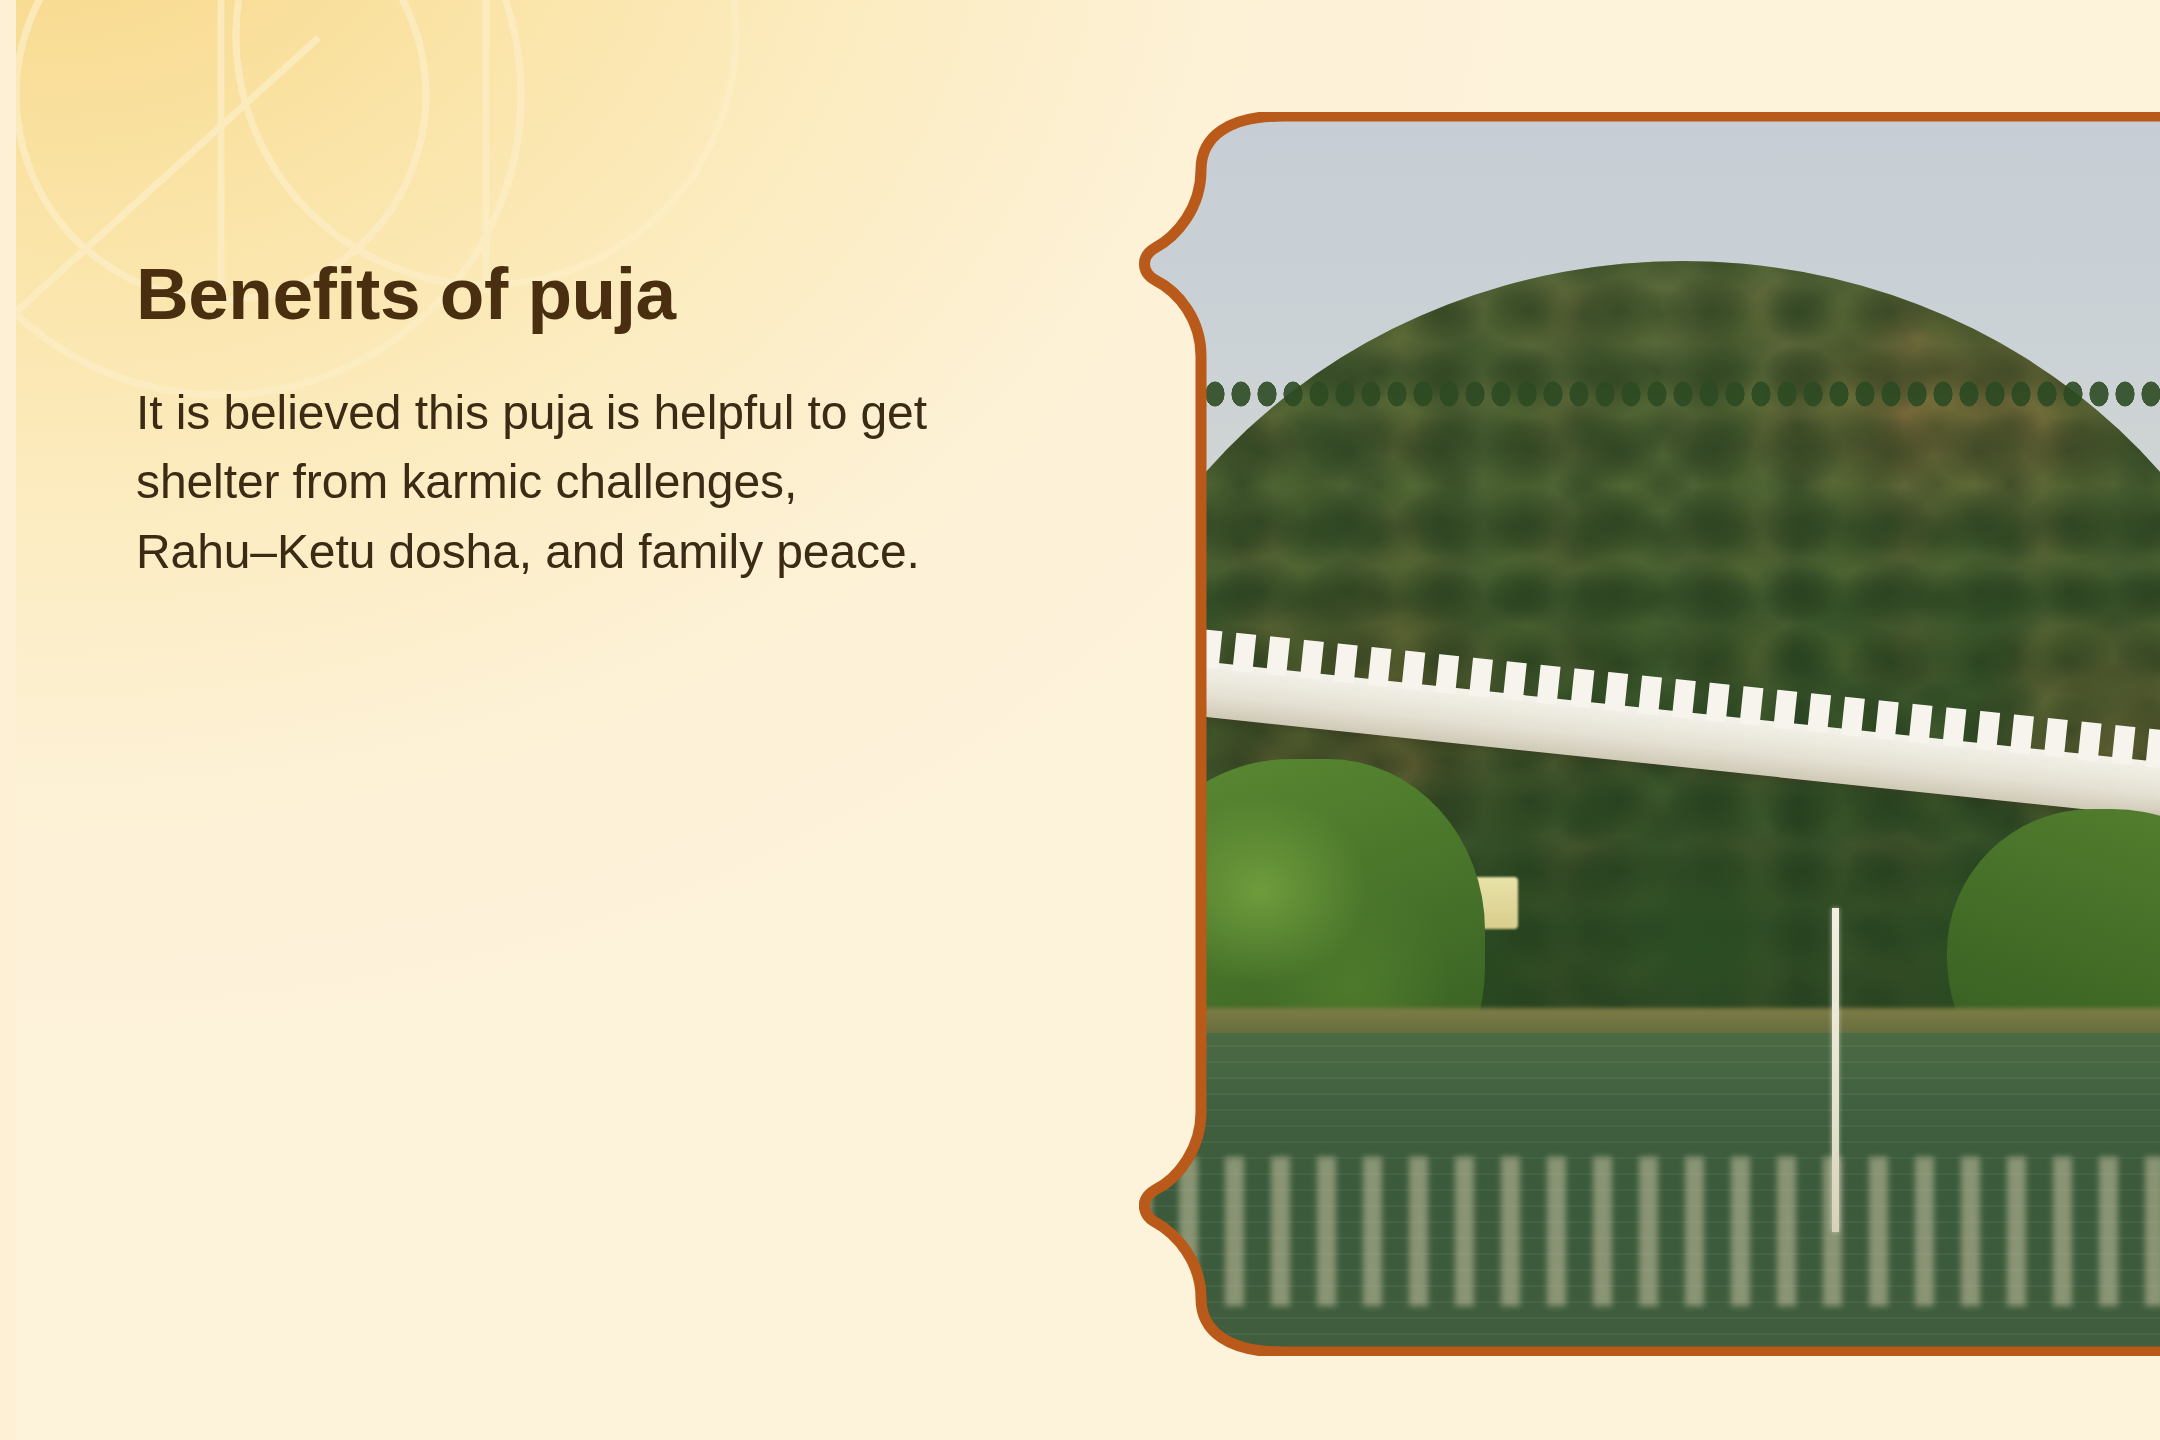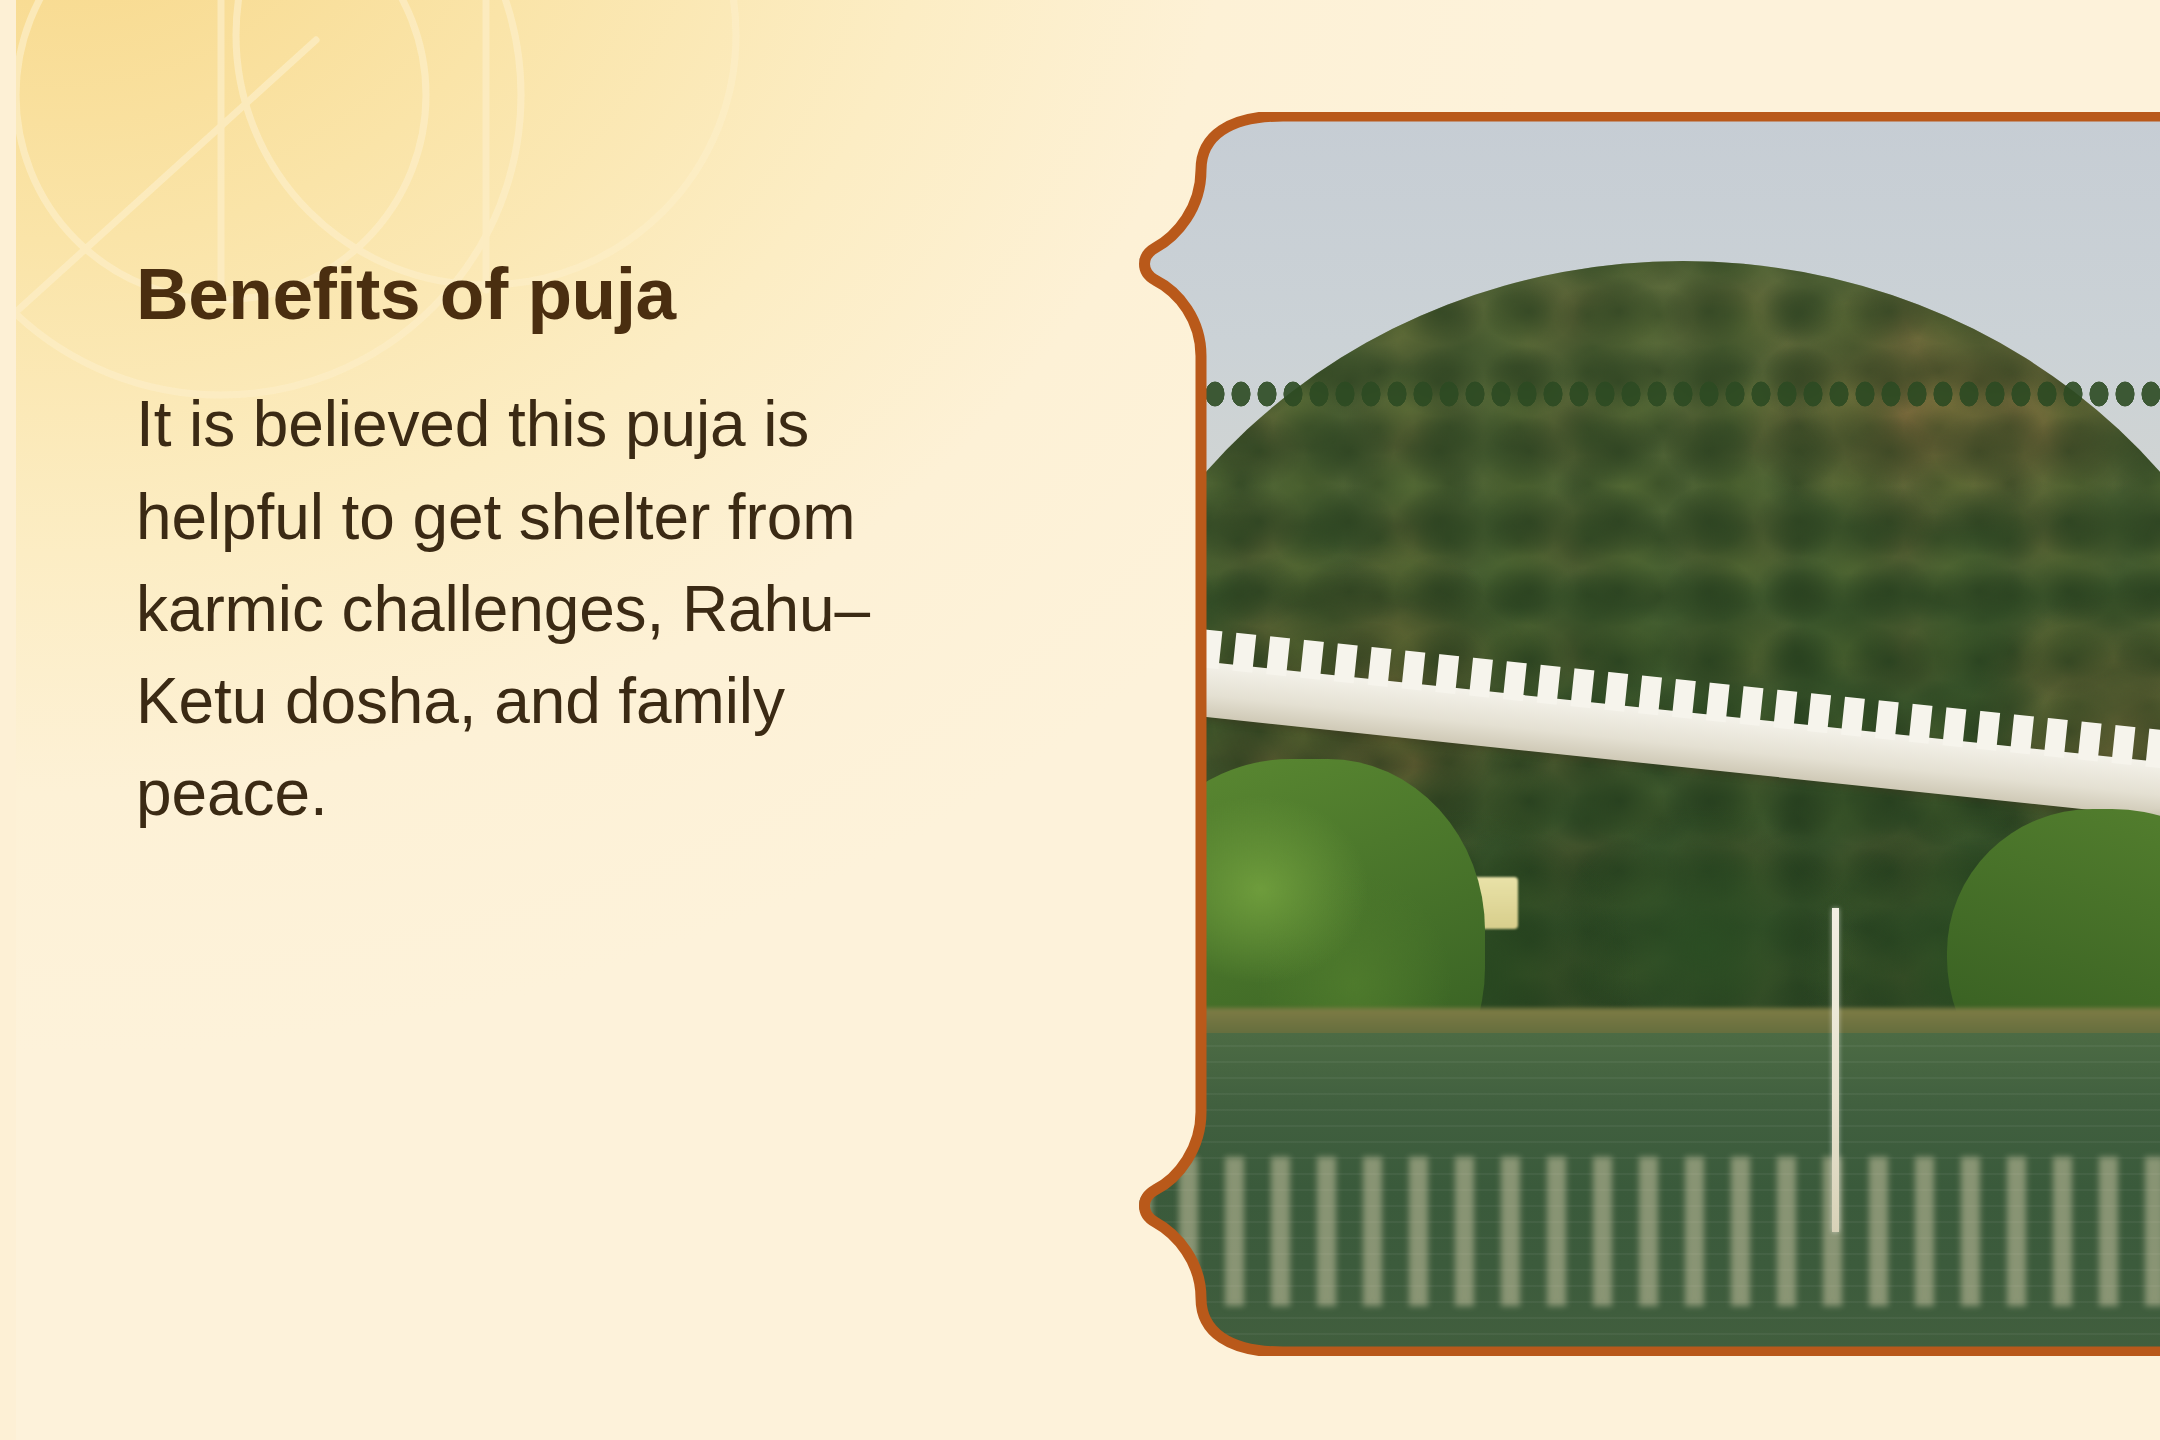--- a/index.html
+++ b/index.html
@@ -39,21 +39,21 @@
   .headline {
     margin: 0;
     font-size: 73px;
     line-height: 1.06;
     font-weight: 700;
     letter-spacing: -0.5px;
     color: #4A2E10;
   }
   .body-copy {
     margin: 46px 0 0 0;
-    font-size: 64px;
+    font-size: 48px;
     line-height: 1.44;
     font-weight: 500;
     letter-spacing: -0.1px;
     color: #3B2A14;
     max-width: 800px;
   }
 
   
   .photo-card {
     position: absolute;

